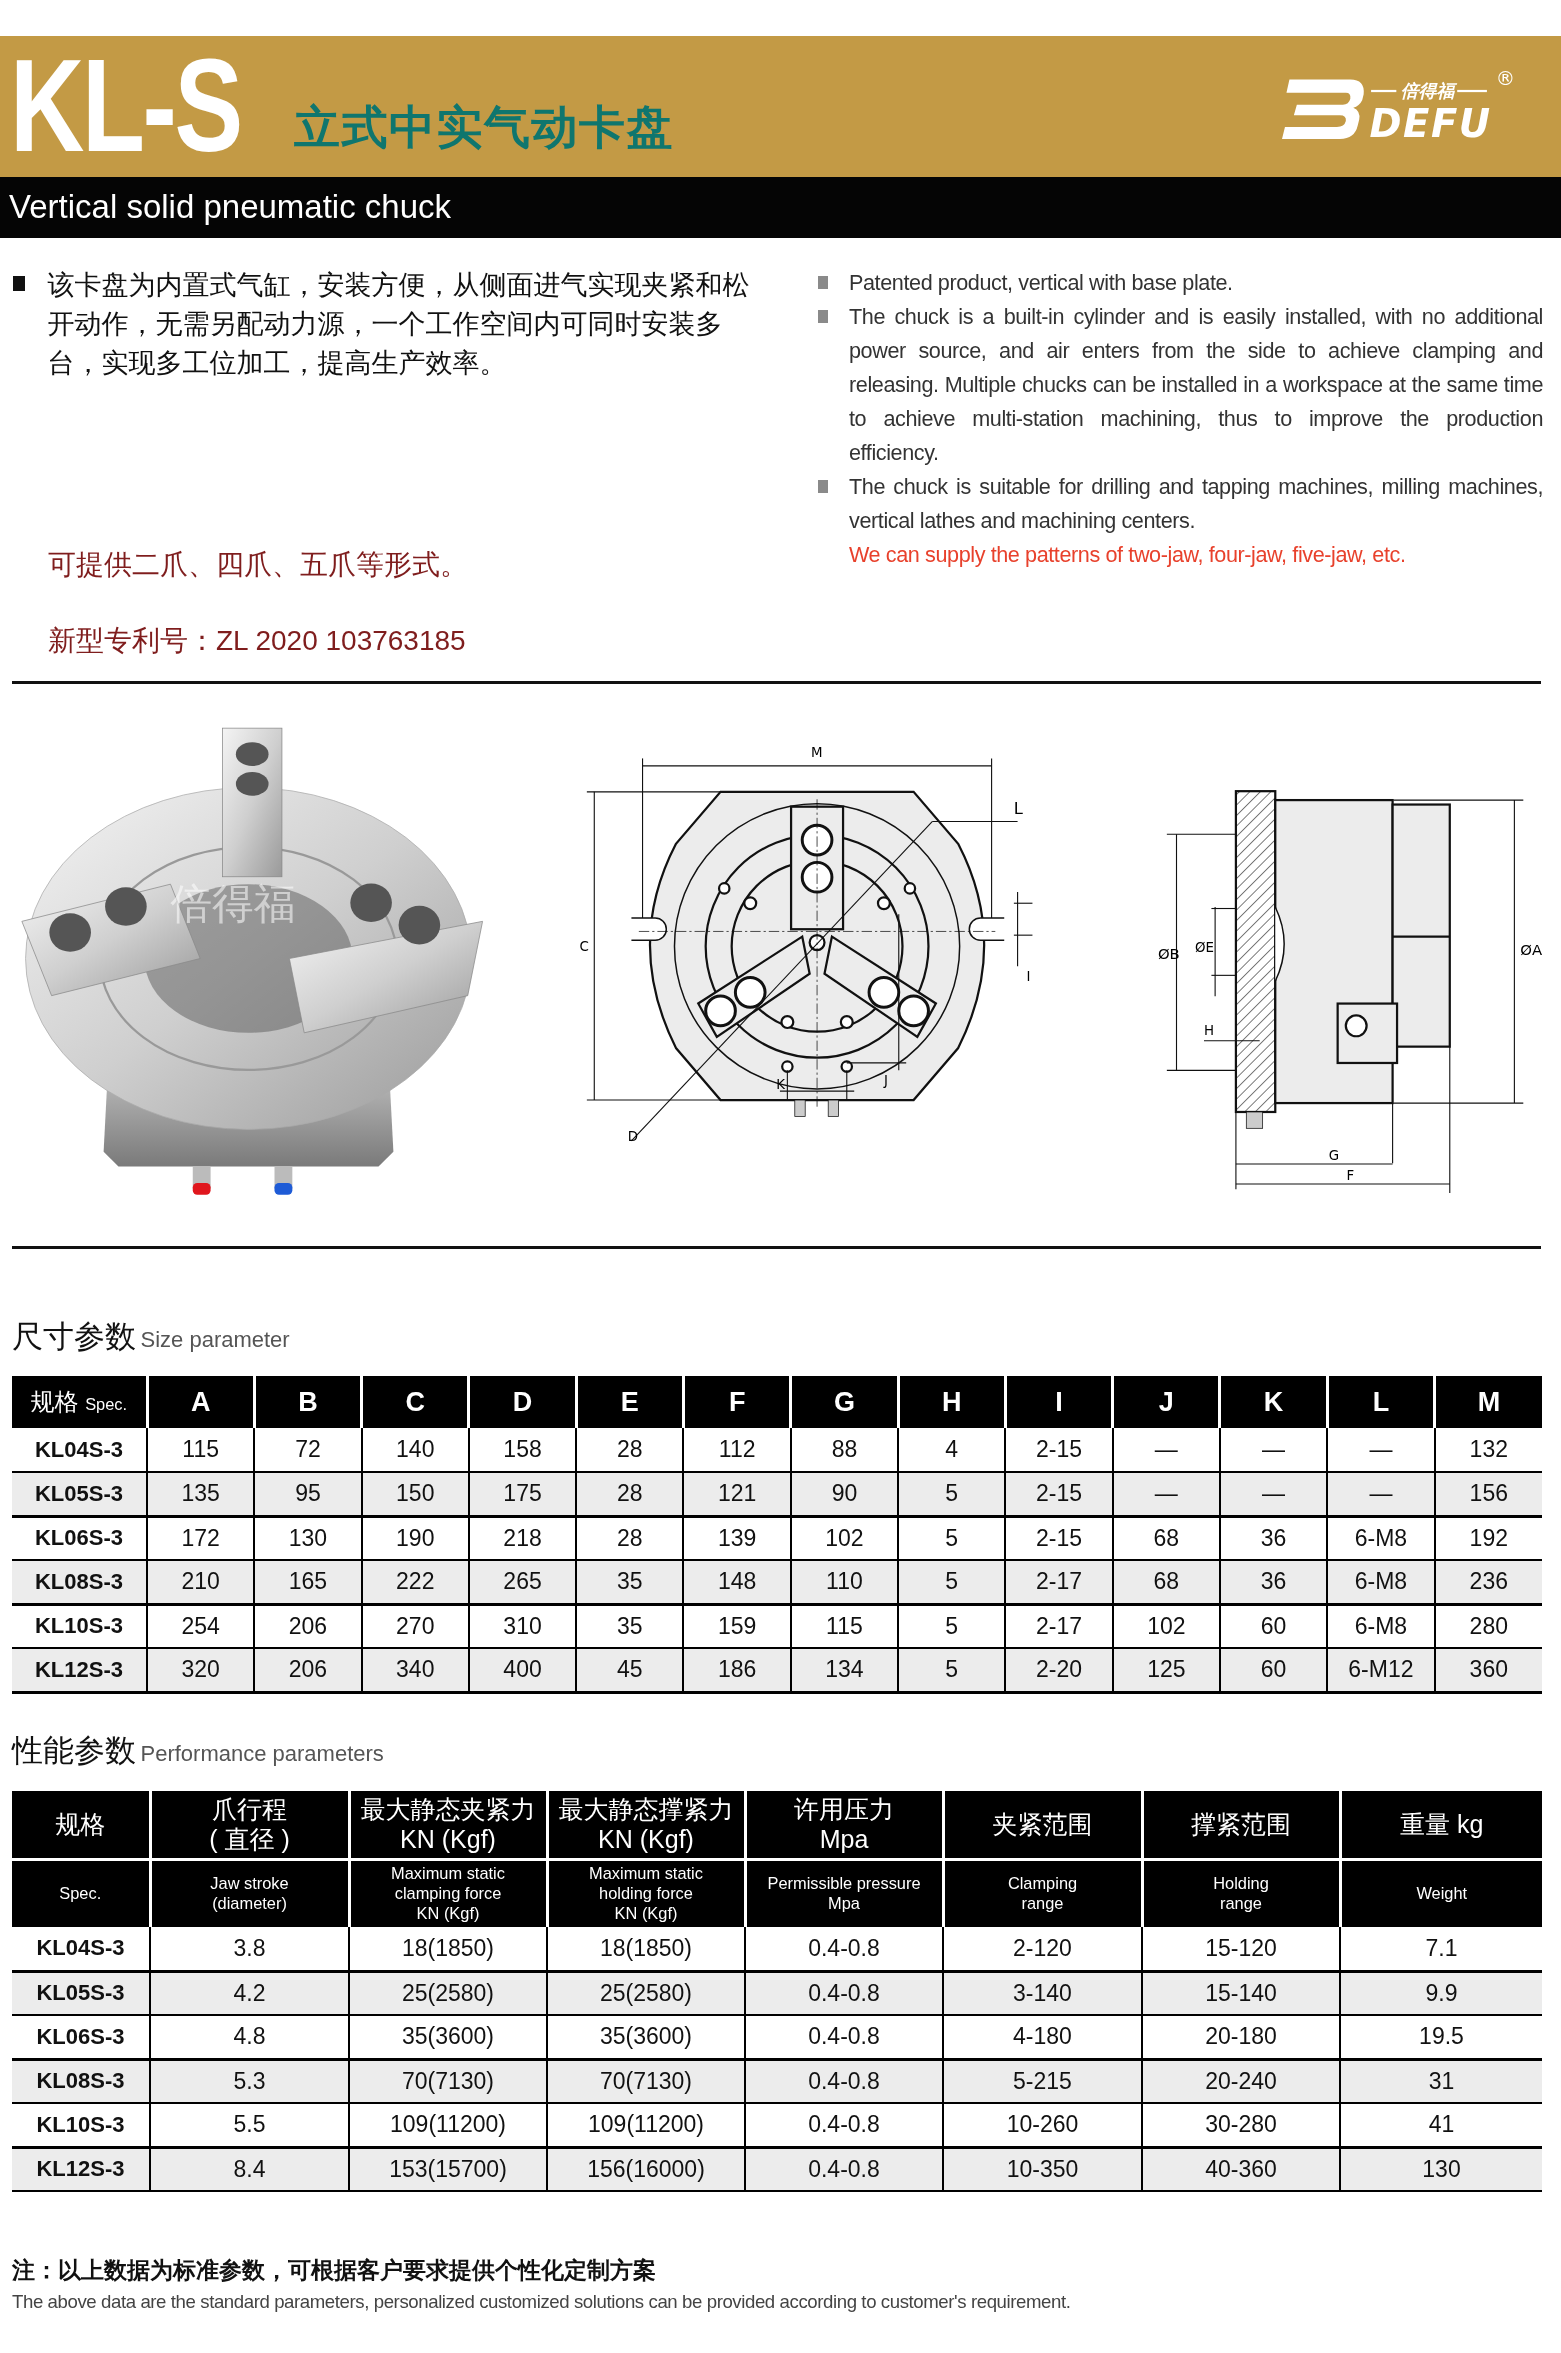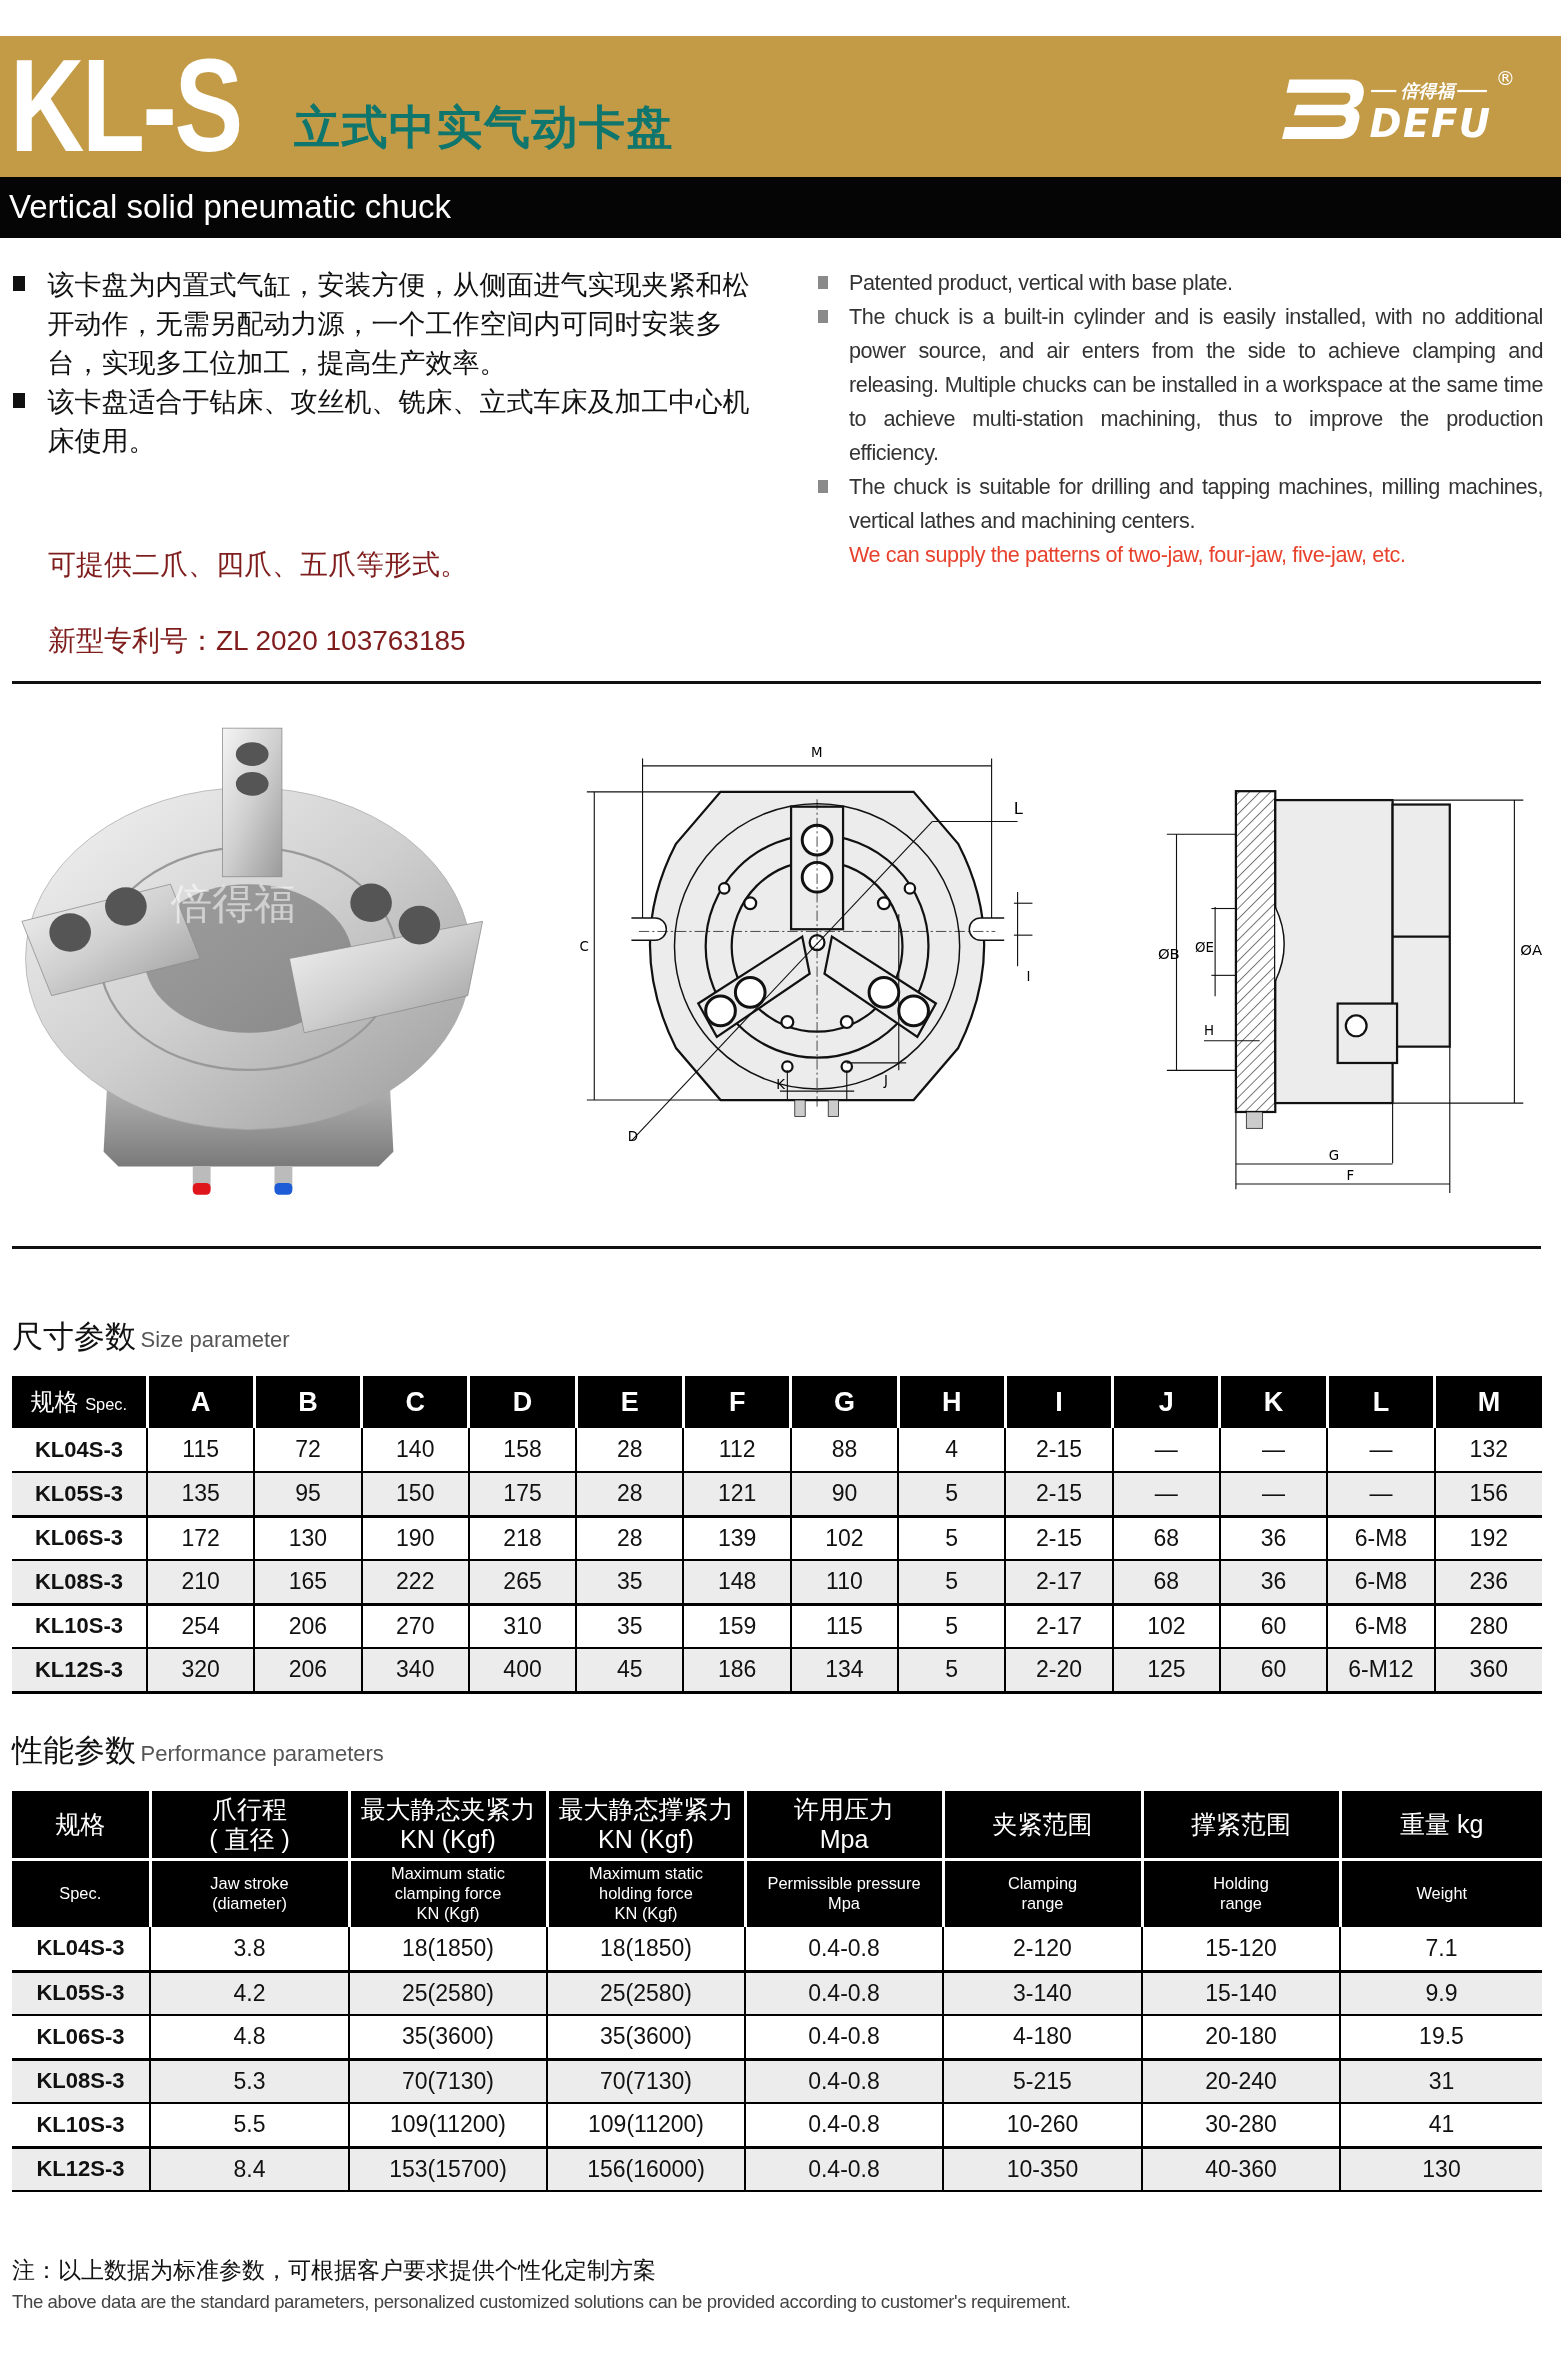--- a/index.html
+++ b/index.html
@@ -52,21 +52,21 @@
   .perf-table th { background: #000; color: #fff; text-align: center; border-left: 3px solid #fff; font-weight: normal; line-height: 1.2; }
   .perf-table th:first-child { border-left: none; }
   .perf-table tr.h1 th { height: 68px; font-size: 25px; border-bottom: 3px solid #fff; }
   .perf-table tr.h2 th { height: 68px; font-size: 16.4px; }
   .perf-table td { height: 44px; font-size: 23px; text-align: center; border-left: 2.2px solid #000; color: #111; }
   .perf-table td:first-child { border-left: none; font-weight: bold; font-size: 22px; }
   .perf-table tr.row td { border-bottom: 2.2px solid #000; }
   .perf-table tr.row.thick td { border-bottom: 3.7px solid #000; }
   .perf-table tr.row.alt td { background: #ececec; }
 
-  .note-cn { position: absolute; left: 12px; top: 2259px; font-size: 23px; font-weight: normal; color: #111; line-height: 1; }
+  .note-cn { position: absolute; left: 12px; top: 2259px; font-size: 23px; font-weight: bold; color: #111; line-height: 1; }
   .note-en { position: absolute; left: 12px; top: 2293px; font-size: 18.6px; color: #444; line-height: 1; letter-spacing: -0.4px; }
 </style>
 </head>
 <body>
 
 <div class="gold-band"></div>
 <div class="model">KL-S</div>
 <div class="title-cn">立式中实气动卡盘</div>
 
 <svg class="logo" viewBox="0 0 330 110">
@@ -78,21 +78,20 @@
   <rect x="236" y="36" width="40" height="3" fill="#fff"></rect>
   <text x="288" y="30" font-size="26" fill="#fff" font-family="DejaVu Sans, sans-serif">®</text>
   <text x="118" y="100" font-size="52" fill="#fff" font-style="italic" font-weight="bold" font-family="DejaVu Sans, sans-serif" letter-spacing="2">DEFU</text>
 </svg>
 
 <div class="black-band"></div>
 <div class="subtitle">Vertical solid pneumatic chuck</div>
 
 <ul class="intro-cn">
   <li>该卡盘为内置式气缸，安装方便，从侧面进气实现夹紧和松开动作，无需另配动力源，一个工作空间内可同时安装多台，实现多工位加工，提高生产效率。</li>
-  <li>该卡盘适合于钻床、攻丝机、铣床、立式车床及加工中心机床使用。</li>
 </ul>
 <div class="red-cn" style="top:551px">可提供二爪、四爪、五爪等形式。</div>
 <div class="red-cn" style="top:627px">新型专利号：ZL 2020 103763185</div>
 
 <ul class="intro-en">
   <li>Patented product, vertical with base plate.</li>
   <li>The chuck is a built-in cylinder and is easily installed, with no additional power source, and air enters from the side to achieve clamping and releasing. Multiple chucks can be installed in a workspace at the same time to achieve multi-station machining, thus to improve the production efficiency.</li>
   <li>The chuck is suitable for drilling and tapping machines, milling machines, vertical lathes and machining centers.</li>
   <div class="red-en">We can supply the patterns of two-jaw, four-jaw, five-jaw, etc.</div>
 </ul>

